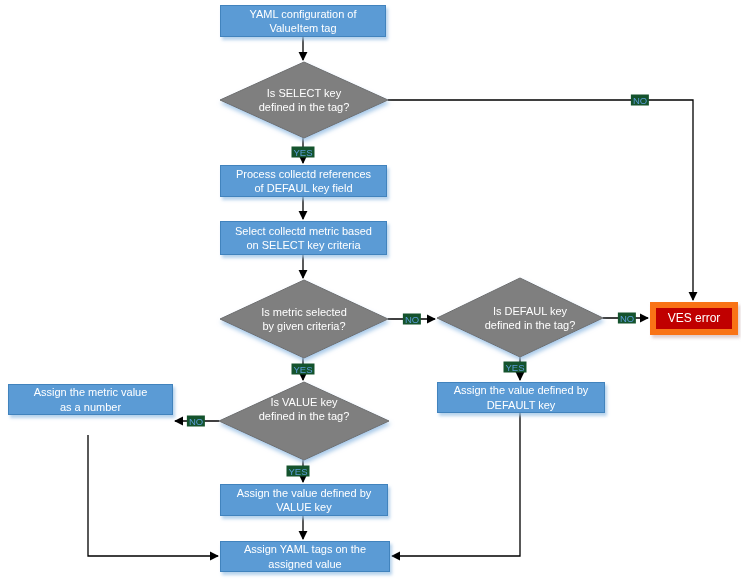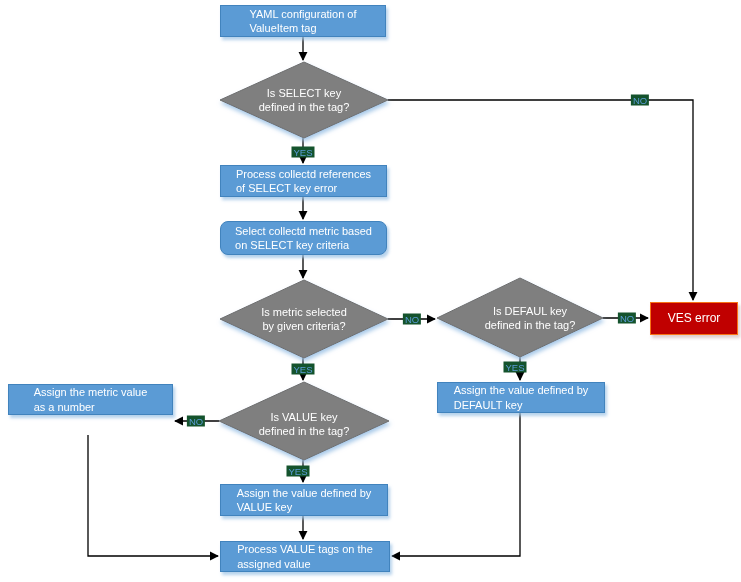--- a/index.html
+++ b/index.html
@@ -14,34 +14,35 @@
   #wires {
     position: absolute;
     left: 0; top: 0;
     width: 741px; height: 582px;
   }
   .node {
     position: absolute;
     display: flex;
     align-items: center;
     justify-content: center;
+    text-align: center;
     color: #ffffff;
     font-size: 11px;
     line-height: 14.5px;
     white-space: pre-line;
     box-sizing: border-box;
   }
   .process {
     background: #5B9BD5;
     border: 1px solid #4183bd;
     box-shadow: 2px 3px 3px rgba(157,195,230,0.75);
   }
   .error {
     background: #C00000;
-    border: 1px solid #f97316;
+    border: 6px solid #f97316;
     box-shadow: 2px 3px 3px rgba(200,170,170,0.6);
     font-size: 12px;
   }
   .decision-label {
     position: absolute;
     display: flex;
     align-items: center;
     justify-content: center;
     text-align: center;
     color: #ffffff;
@@ -97,49 +98,49 @@
       <polygon points="304,280 388,319 304,358 220,319"></polygon>
       <polygon points="520,278 603,318 520,357 437,318"></polygon>
       <polygon points="304,382 389,421 304,460 219,421"></polygon>
     </g>
   </svg>
 
   <div class="node process" style="left:220px; top:5px; width:166px; height:32px;">YAML configuration of
 ValueItem tag</div>
 
   <div class="node process" style="left:220px; top:165px; width:167px; height:32px;">Process collectd references
-of SELECT key error</div>
+of DEFAUL key field</div>
 
-  <div class="node process" style="left:220px; top:221px; width:167px; height:34px;border-radius:8px;">Select collectd metric based
+  <div class="node process" style="left:220px; top:221px; width:167px; height:34px;">Select collectd metric based
 on SELECT key criteria</div>
 
   <div class="node error" style="left:650px; top:302px; width:88px; height:33px;">VES error</div>
 
   <div class="node process" style="left:437px; top:382px; width:168px; height:31px;">Assign the value defined by
 DEFAULT key</div>
 
   <div class="node process" style="left:8px; top:384px; width:165px; height:31px;">Assign the metric value
 as a number</div>
 
   <div class="node process" style="left:220px; top:484px; width:168px; height:32px;">Assign the value defined by
 VALUE key</div>
 
-  <div class="node process" style="left:220px; top:541px; width:170px; height:31px;">Process VALUE tags on the
+  <div class="node process" style="left:220px; top:541px; width:170px; height:31px;">Assign YAML tags on the
 assigned value</div>
 
   <div class="decision-label" style="left:239px; top:83px; width:130px; height:34px;">Is SELECT key
 defined in the tag?</div>
 
   <div class="decision-label" style="left:239px; top:302px; width:130px; height:34px;text-align:center;">Is metric selected
 by given criteria?</div>
 
   <div class="decision-label" style="left:465px; top:301px; width:130px; height:34px;">Is DEFAUL key
 defined in the tag?</div>
 
-  <div class="decision-label" style="left:239px; top:407px; width:130px; height:34px;">Is VALUE key
+  <div class="decision-label" style="left:239px; top:392px; width:130px; height:34px;">Is VALUE key
 defined in the tag?</div>
 
   <span class="edge-label" style="left:640px; top:100px;">NO</span>
   <span class="edge-label" style="left:303px; top:152px;">YES</span>
   <span class="edge-label" style="left:412px; top:319px;">NO</span>
   <span class="edge-label" style="left:303px; top:369px;">YES</span>
   <span class="edge-label" style="left:627px; top:318px;">NO</span>
   <span class="edge-label" style="left:515px; top:367px;">YES</span>
   <span class="edge-label" style="left:196px; top:421px;">NO</span>
   <span class="edge-label" style="left:298px; top:471px;">YES</span>

